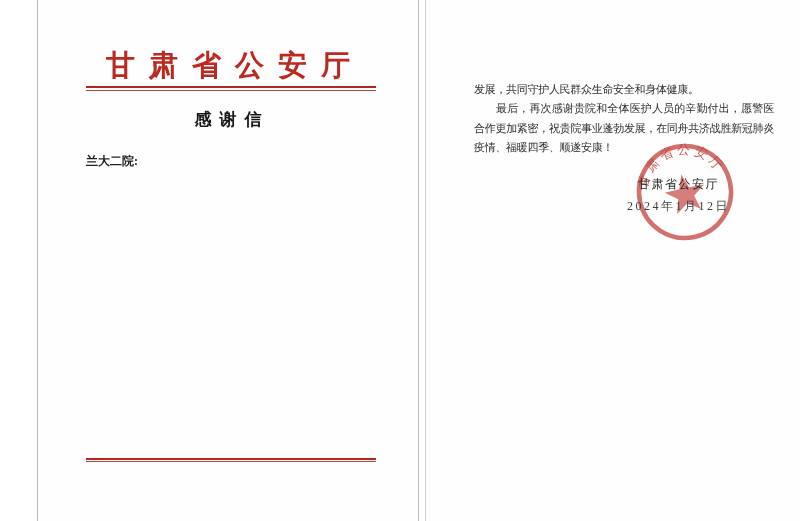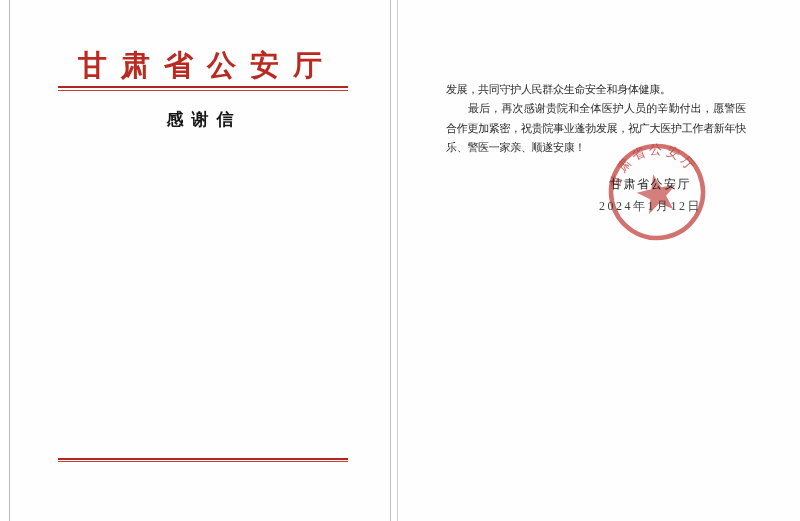--- a/index.html
+++ b/index.html
@@ -1,21 +1,21 @@
 <!DOCTYPE html>
 <html><head>
 <meta charset="utf-8">
 <style>
   html,body{margin:0;padding:0;}
   body{
     width:800px;height:521px;position:relative;overflow:hidden;
     background:#ffffff;
     font-family:"Liberation Serif","DejaVu Serif",serif;
   }
-  .page{position:absolute;top:0;height:521px;background:#fefefe;}
+  .page{position:absolute;top:0;height:521px;background:#fefefe;margin-left:28px;}
   .page-left{left:9px;width:380px;border-left:1px solid #b9b9b9;border-right:1px solid #bfbfbf;}
   .page-right{left:397px;width:403px;border-left:1px solid #cdcdcd;}
   .agency-header{
     position:absolute;top:46px;left:0;width:100%;
     text-align:center;color:#bb2a20;font-weight:700;
     font-size:29px;letter-spacing:14px;padding-left:14px;box-sizing:border-box;
     white-space:nowrap;
   }
   .header-rule{position:absolute;top:86px;left:48px;width:290px;}
   .header-rule .thick{height:2px;background:#b3261e;}
@@ -55,31 +55,32 @@
 <body>
 
 <div class="page page-left">
   <div class="agency-header">甘肃省公安厅</div>
   <div class="header-rule">
     <div class="thick"></div>
     <div class="thin"></div>
   </div>
   <div class="doc-title">感谢信</div>
   <div class="body-block">
+    <div class="salutation">兰大二院:</div>
   </div>
   <div class="footer-rule">
     <div class="thick"></div>
     <div class="thin"></div>
   </div>
 </div>
 
 <div class="page page-right">
   <div class="body-block-2">
     <p class="para no-indent">发展，共同守护人民群众生命安全和身体健康。</p>
-    <p class="para">最后，再次感谢贵院和全体医护人员的辛勤付出，愿警医合作更加紧密，祝贵院事业蓬勃发展，祝广大医护工作者新年快乐、警医一家亲、顺遂安康！</p>
+    <p class="para">最后，再次感谢贵院和全体医护人员的辛勤付出，愿警医合作更加紧密，祝贵院事业蓬勃发展，在同舟共济战胜新冠肺炎疫情、福暖四季、顺遂安康！</p>
   </div>
 
   <svg class="seal" viewBox="0 0 118 118" xmlns="http://www.w3.org/2000/svg">
     <g transform="rotate(-12 59 59)">
       <circle cx="59" cy="59" r="46" fill="none" stroke="rgba(186,42,36,0.75)" stroke-width="4.5"></circle>
       <polygon points="59,41 64,55.1 79,55.5 67.1,64.6 71.3,79 59,70.5 46.7,79 50.9,64.6 39,55.5 54,55.1" fill="rgba(186,42,36,0.68)"></polygon>
       <path id="sealArc" d="M 22.3 49.2 A 38 38 0 0 1 95.7 49.2" fill="none"></path>
       <text font-size="13" fill="rgba(180,38,33,0.82)" letter-spacing="3" text-anchor="middle">
         <textPath href="#sealArc" startOffset="50%">甘肃省公安厅</textPath>
       </text>

